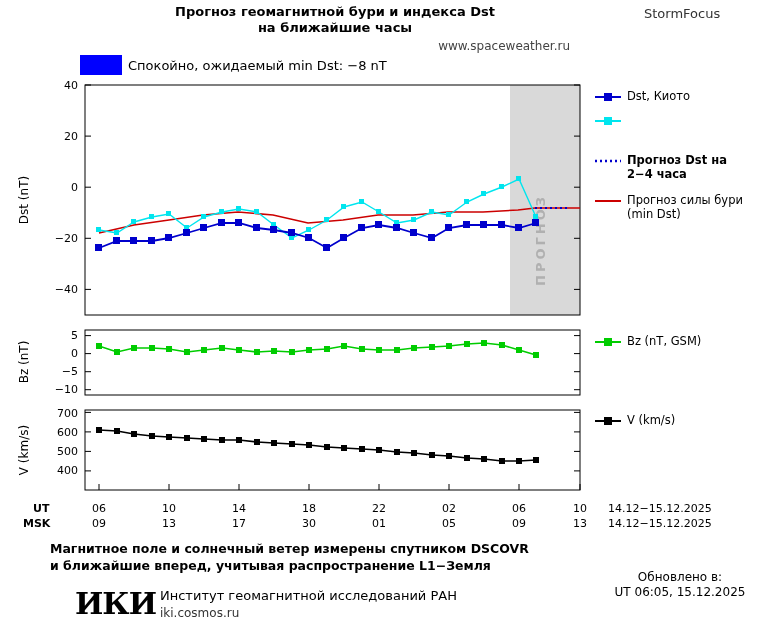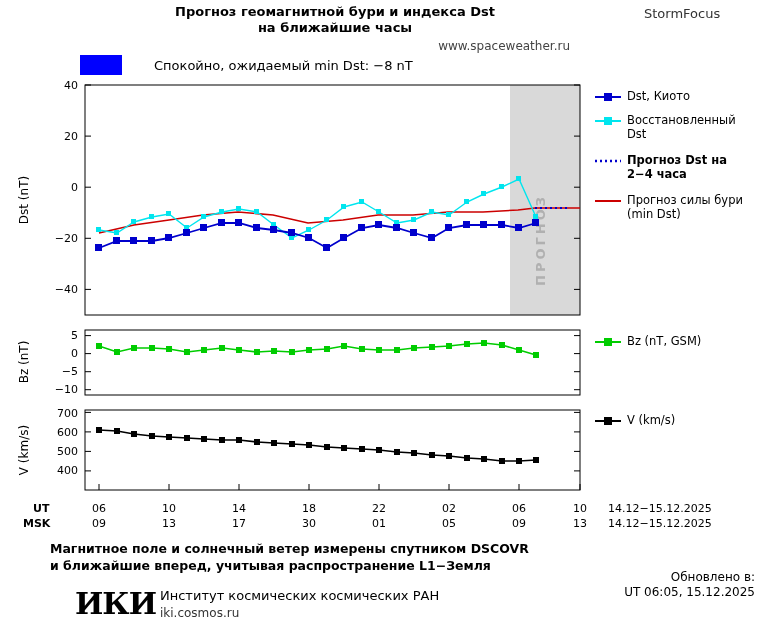--- a/index.html
+++ b/index.html
@@ -14,35 +14,35 @@
   .abs{position:absolute;}
   .ttl{font-size:13px;font-weight:bold;text-align:center;line-height:16px;}
   .sub{font-size:12px;text-align:center;color:#444;}
   .stormfocus{font-size:13px;color:#333;}
   .legend-note{font-size:13px;}
   svg{display:block;}
   .legtxt{font-size:11.5px;line-height:14px;color:#000;}
   .footer{font-size:12.5px;font-weight:bold;text-align:left;line-height:17px;}
   .inst{font-size:13px;}
   .instsub{font-size:12px;color:#333;}
-  .upd{font-size:12px;line-height:15px;text-align:right;}
+  .upd{font-size:12px;line-height:15px;text-align:center;}
   .mono-small{font-size:11px;}
 </style>
 </head>
 <body>
 
 <div class="abs ttl" style="left:100px;top:4px;width:470px;">
   <div>Прогноз геомагнитной бури и индекса Dst</div>
   <div>на ближайшие часы</div>
 </div>
 <div class="abs sub" style="left:100px;top:39px;width:470px;text-align:right;">www.spaceweather.ru</div>
 <div class="abs stormfocus" style="left:625px;top:6px;margin-left:19px;">StormFocus</div>
 
 <div class="abs" style="left:80px;top:55px;width:42px;height:20px;background:#0000ff;"></div>
-<div class="abs legend-note" style="left:128px;top:58px;margin-left:26px;">Спокойно, ожидаемый min Dst: −8 nT</div>
+<div class="abs legend-note" style="left:128px;top:58px;">Спокойно, ожидаемый min Dst: −8 nT</div>
 
 <svg class="abs" width="760" height="460" style="left:0;top:80px;">
 
   <rect x="510" y="5" width="70" height="230" fill="#d9d9d9"></rect>
   <text x="545" y="160" fill="#b0b0b0" font-size="13" font-weight="bold" text-anchor="middle" transform="rotate(-90,545,160)" letter-spacing="3">ПРОГНОЗ</text>
 
   <rect x="85" y="5" width="495" height="230" fill="none" stroke="#000" stroke-width="1"></rect>
 
   <g font-size="11" font-family="DejaVu Sans" fill="#000">
     <text x="78" y="9" text-anchor="end">40</text>
@@ -270,21 +270,20 @@
       <rect x="9" y="3" width="8" height="8" fill="#0000cc"></rect>
     </svg>
     <span class="abs legtxt" style="left:32px;top:1px;">Dst, Киото</span>
   </div>
 
   <div style="position:relative;height:34px;margin-top:6px;">
     <svg class="abs" width="26" height="14" style="left:0;top:2px;">
       <line x1="0" y1="7" x2="26" y2="7" stroke="#00e5ee" stroke-width="2"></line>
       <rect x="9" y="3" width="8" height="8" fill="#00e5ee"></rect>
     </svg>
-    <span class="abs legtxt" style="left:32px;top:1px;width:125px;">Восстановленный Dst</span>
   </div>
 
   <div style="position:relative;height:34px;margin-top:6px;">
     <svg class="abs" width="26" height="14" style="left:0;top:2px;">
       <line x1="0" y1="7" x2="26" y2="7" stroke="#0000cc" stroke-width="2.5" stroke-dasharray="2,3"></line>
     </svg>
     <span class="abs legtxt" style="left:32px;top:1px;width:125px;font-weight:bold;">Прогноз Dst на 2−4 часа</span>
   </div>
 
   <div style="position:relative;height:50px;margin-top:6px;">
@@ -312,19 +311,19 @@
 </div>
 
 <div class="abs footer" style="left:50px;top:540px;width:660px;">
   <div>Магнитное поле и солнечный ветер измерены спутником DSCOVR</div>
   <div>и ближайшие вперед, учитывая распространение L1−Земля</div>
 </div>
 
 <div class="abs" style="left:75px;top:586px;font-size:30px;font-weight:bold;font-family:'DejaVu Serif',serif;letter-spacing:-1px;">
   <span>ИКИ</span>
 </div>
-<div class="abs inst" style="left:160px;top:588px;">Институт космических космических РАН</div>
+<div class="abs inst" style="left:160px;top:588px;">Институт геомагнитной исследований РАН</div>
 <div class="abs instsub" style="left:160px;top:606px;">iki.cosmos.ru</div>
 
 <div class="abs upd" style="left:605px;top:570px;width:150px;">
   <div>Обновлено в:</div>
   <div>UT   06:05, 15.12.2025</div>
 </div>
 
 </body></html>

